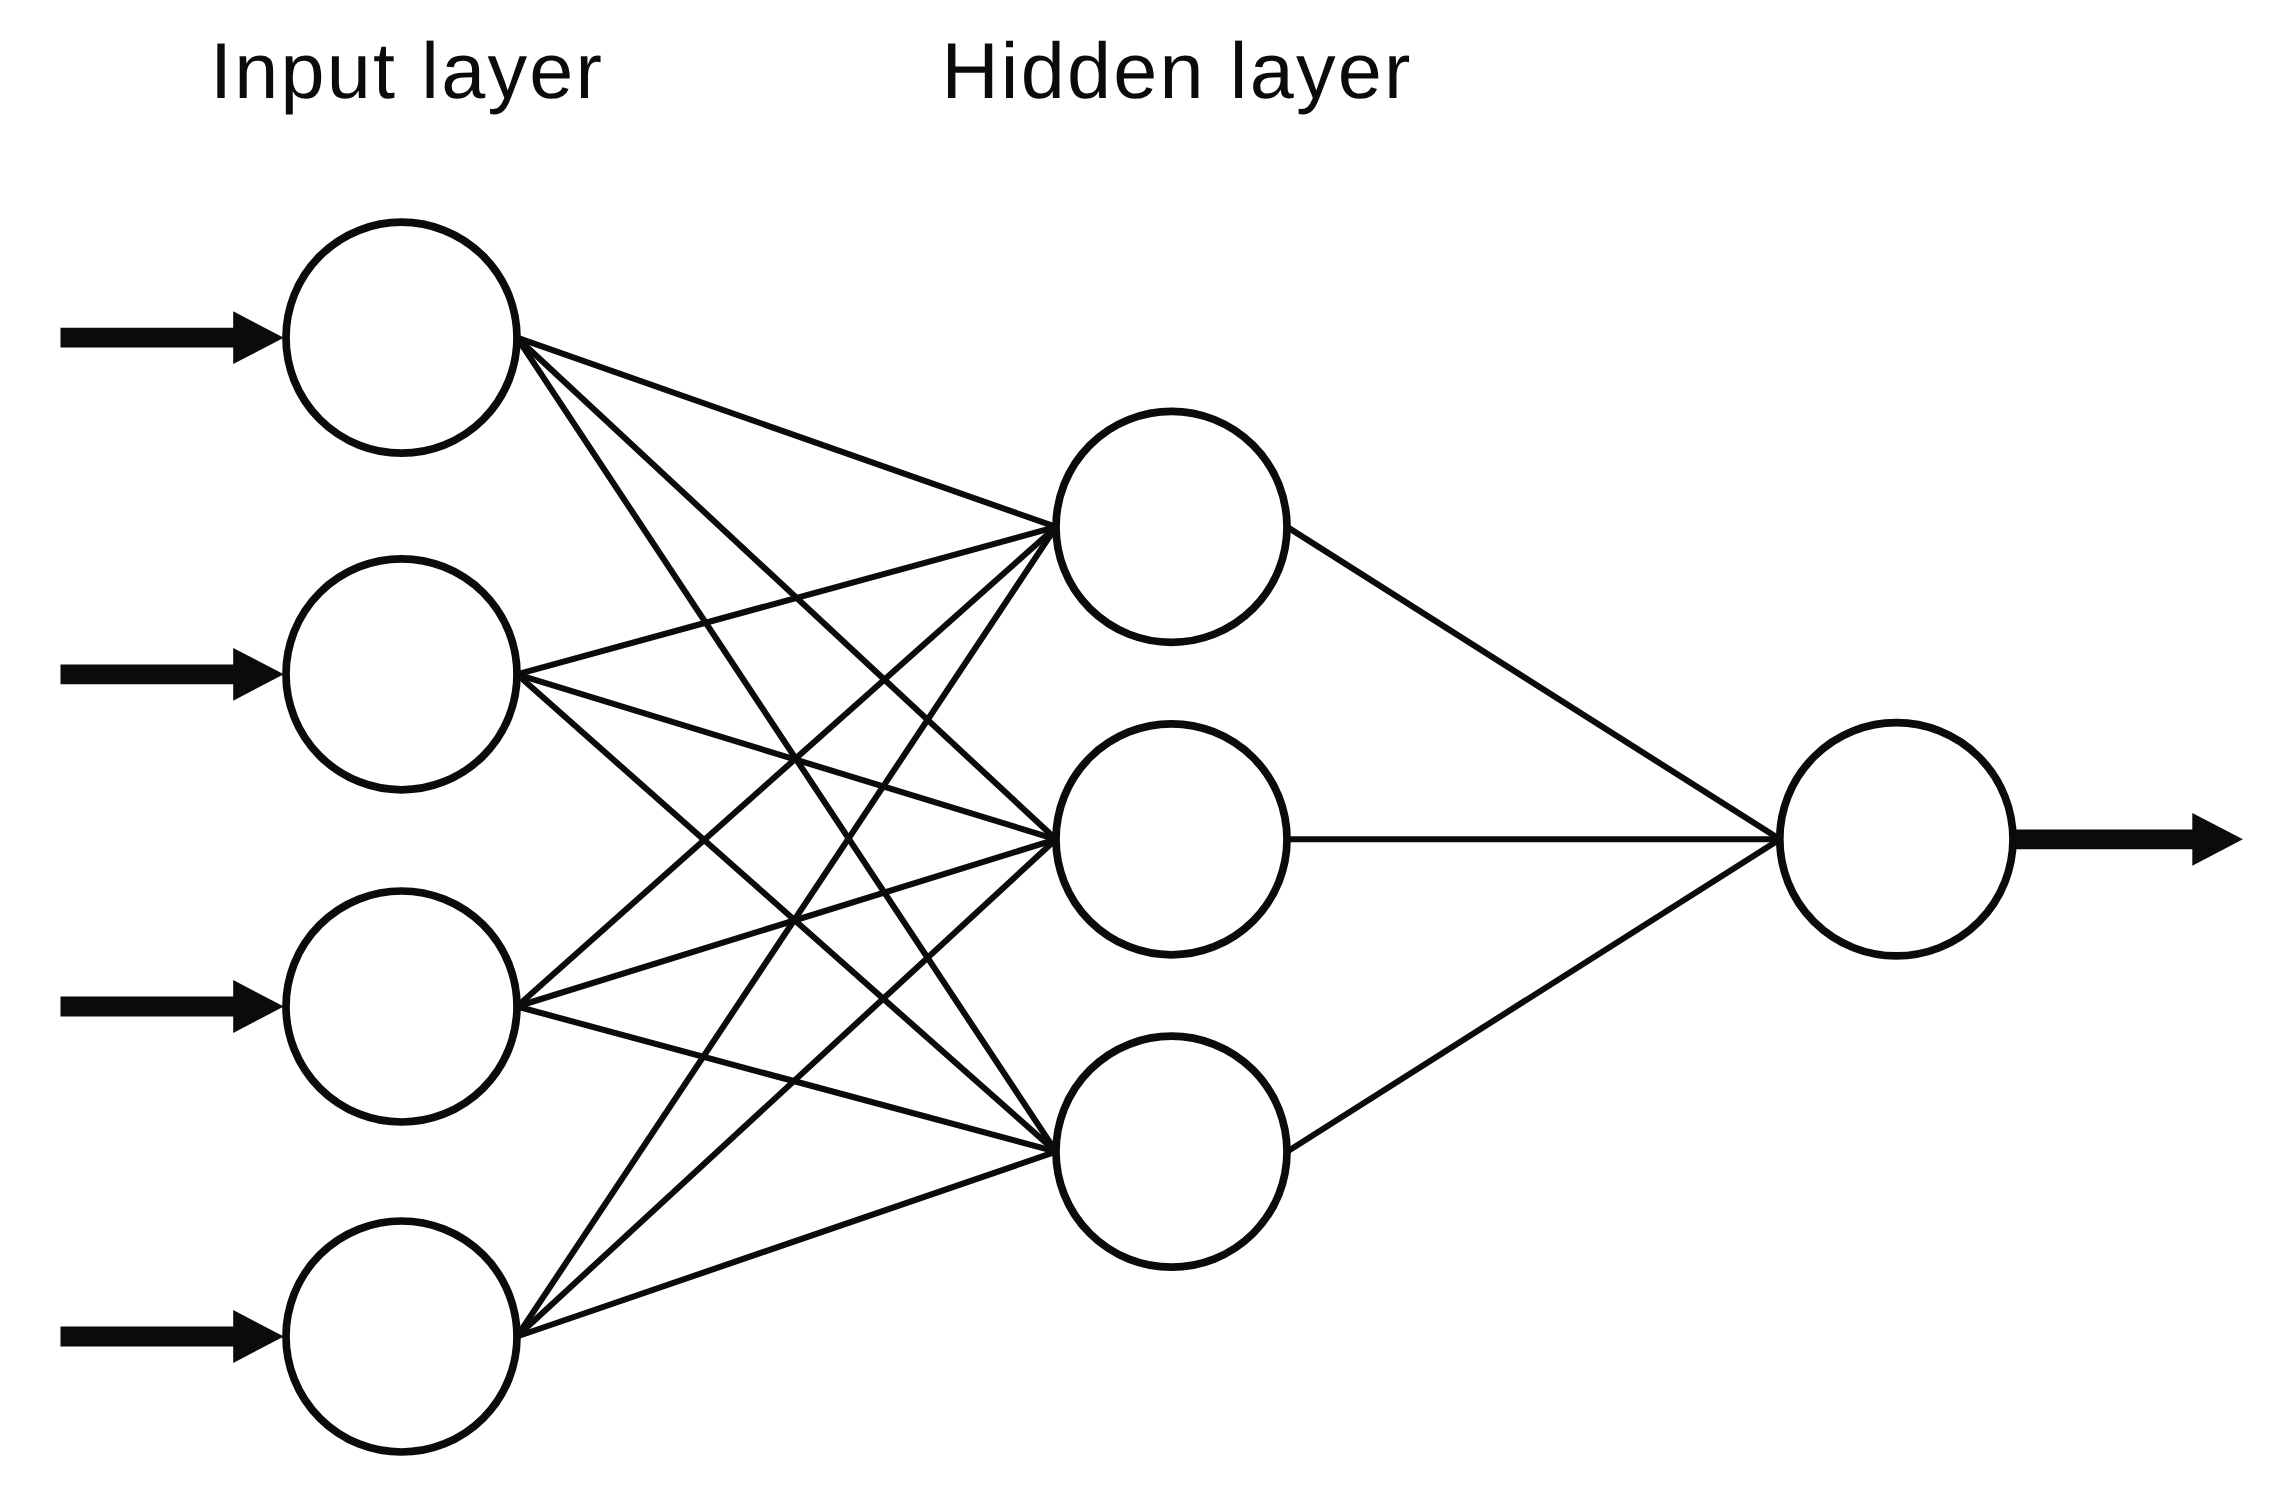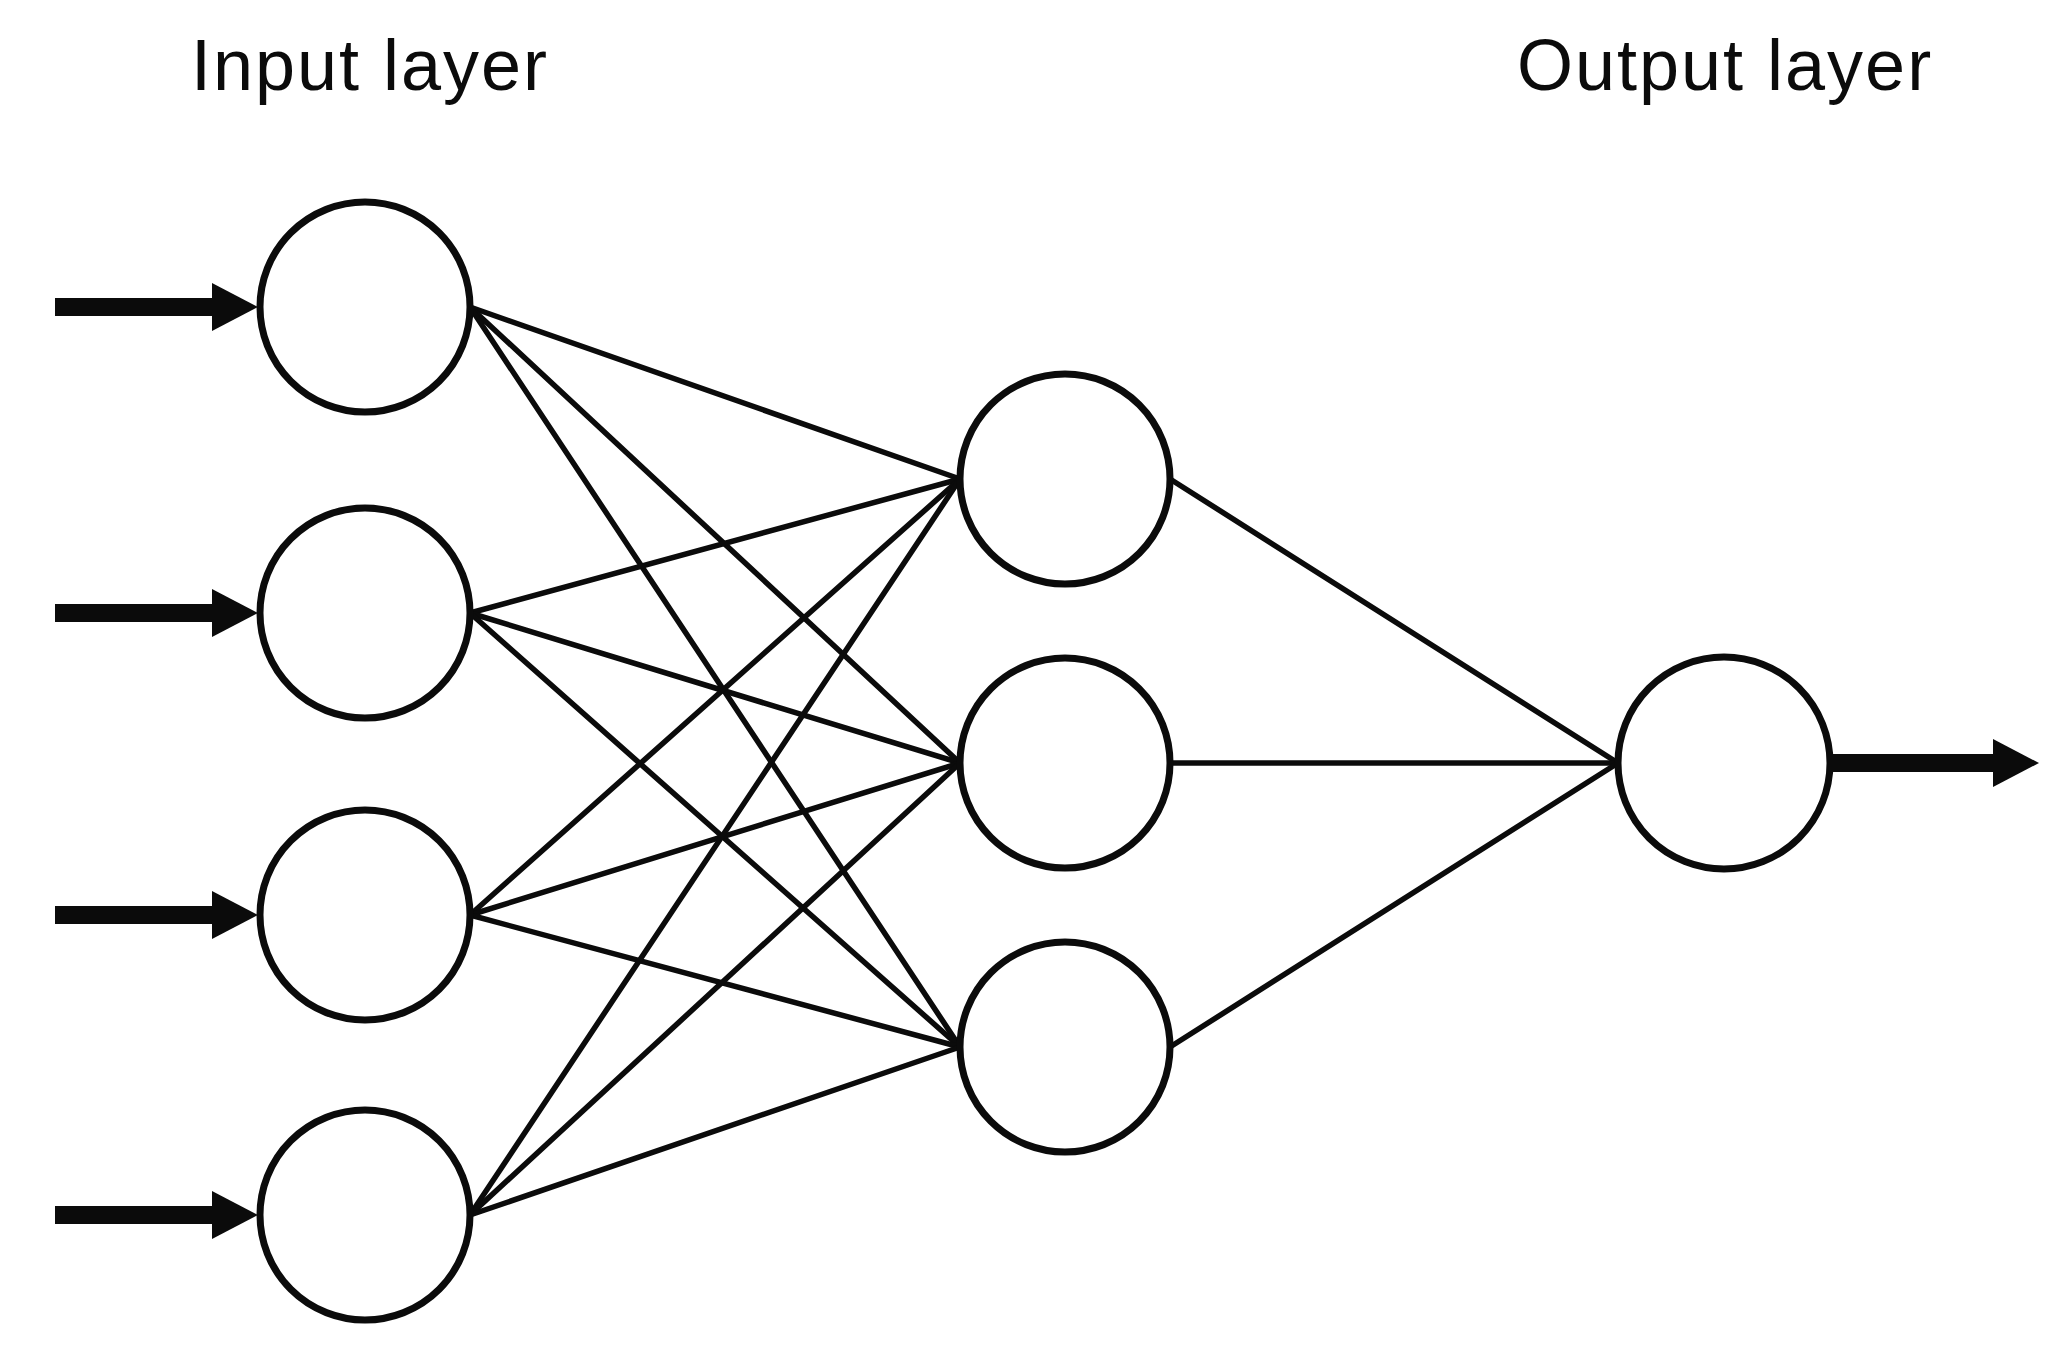--- a/index.html
+++ b/index.html
@@ -79,14 +79,14 @@
         <line x1="55" y1="1215" x2="218" y2="1215" stroke="#0b0b0b" stroke-width="18"></line>
         <polygon points="212,1191 212,1239 258,1215" fill="#0b0b0b"></polygon>
       </g>
       <g>
         <line x1="1832" y1="763" x2="1999" y2="763" stroke="#0b0b0b" stroke-width="18"></line>
         <polygon points="1993,739 1993,787 2039,763" fill="#0b0b0b"></polygon>
       </g>
     </svg>
 
   <div class="layer-label" id="label-input" style="left: 370px;">Input layer</div>
-  <div class="layer-label" id="label-output" style="left: 1725px;">Output layer</div>
+  <div class="layer-label" id="label-hidden" style="left: 1070px;">Hidden layer</div>
 </div>
 
 </body></html>

